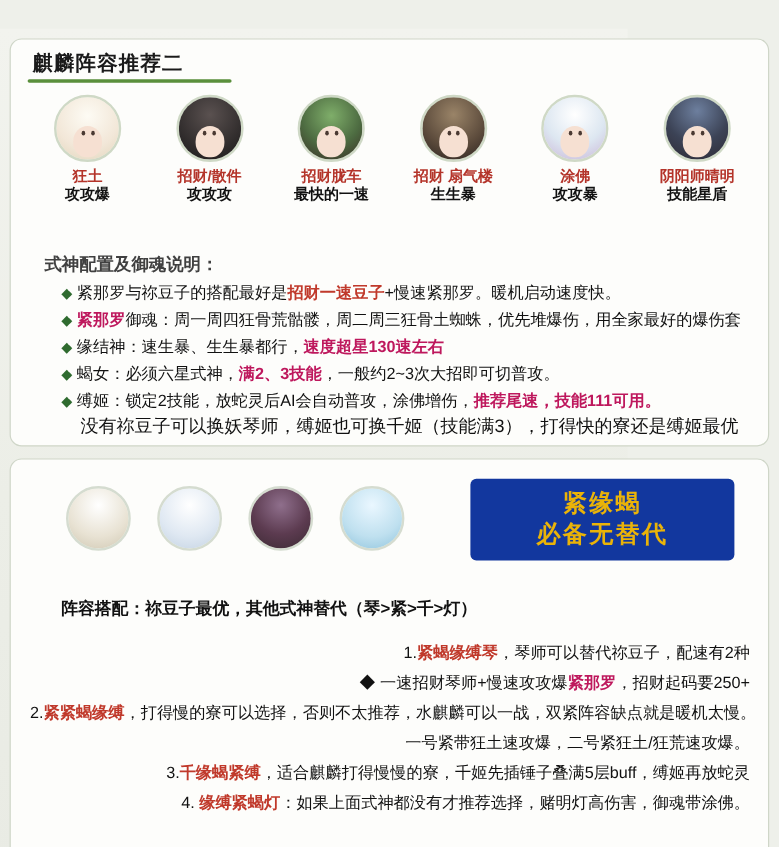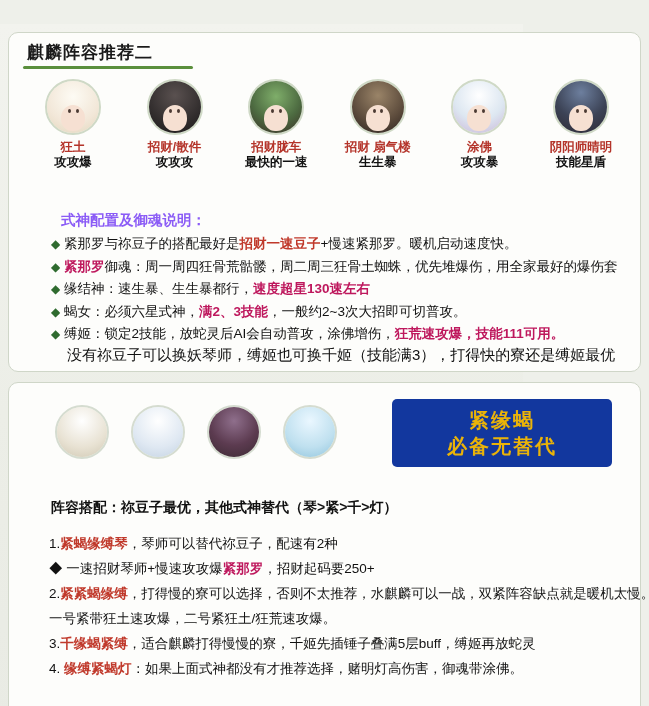--- a/index.html
+++ b/index.html
@@ -112,25 +112,25 @@
     line-height: 15px;
     font-weight: bold;
     color: #111;
   }
   .shiki-label .l1 { color: #b4342a; }
   .shiki-label .l2 { color: #111; }
 
   
   .cfg-title {
     position: absolute;
-    left: 52px;
+    left: 28px;
     top: 178px;
     font-size: 14.5px;
     font-weight: bold;
-    color: #8b5cf6;
+    color: #404040;
   }
   .lines {
     position: absolute;
     left: 42px;
     top: 200px;
     width: 570px;
   }
   .line {
     font-size: 13.5px;
     line-height: 22.5px;
@@ -199,23 +199,24 @@
   .combo-title {
     position: absolute;
     left: 42px;
     top: 116px;
     font-size: 14px;
     font-weight: bold;
     color: #111;
   }
   .lines2 {
     position: absolute;
-    left: 40px;
+    left: 16px;
     top: 148px;
     width: 600px;
+    text-align: right;
   }
   .line2 {
     font-size: 13.5px;
     line-height: 25px;
     color: #111;
     white-space: nowrap;
   }
 </style>
 </head>
 <body>
@@ -322,21 +323,21 @@
       <div class="line">
         <span class="dia">◆</span>
         <span>缘结神：速生暴、生生暴都行，<span class="blue bold">速度超星130速左右</span></span>
       </div>
       <div class="line">
         <span class="dia">◆</span>
         <span>蝎女：必须六星式神，<span class="blue bold">满2、3技能</span>，一般约2~3次大招即可切普攻。</span>
       </div>
       <div class="line">
         <span class="dia">◆</span>
-        <span>缚姬：锁定2技能，放蛇灵后AI会自动普攻，涂佛增伤，<span class="blue bold">狂荒速攻爆，技能111可用。</span></span>
+        <span>缚姬：锁定2技能，放蛇灵后AI会自动普攻，涂佛增伤，<span class="blue bold">推荐尾速，技能111可用。</span></span>
       </div>
     </div>
 
     <div class="lastline">没有祢豆子可以换妖琴师，缚姬也可换千姬（技能满3），打得快的寮还是缚姬最优</div>
   </div>
 
   <div class="card card2">
 
     <div class="shiki-row2">
       <div class="portrait2">

